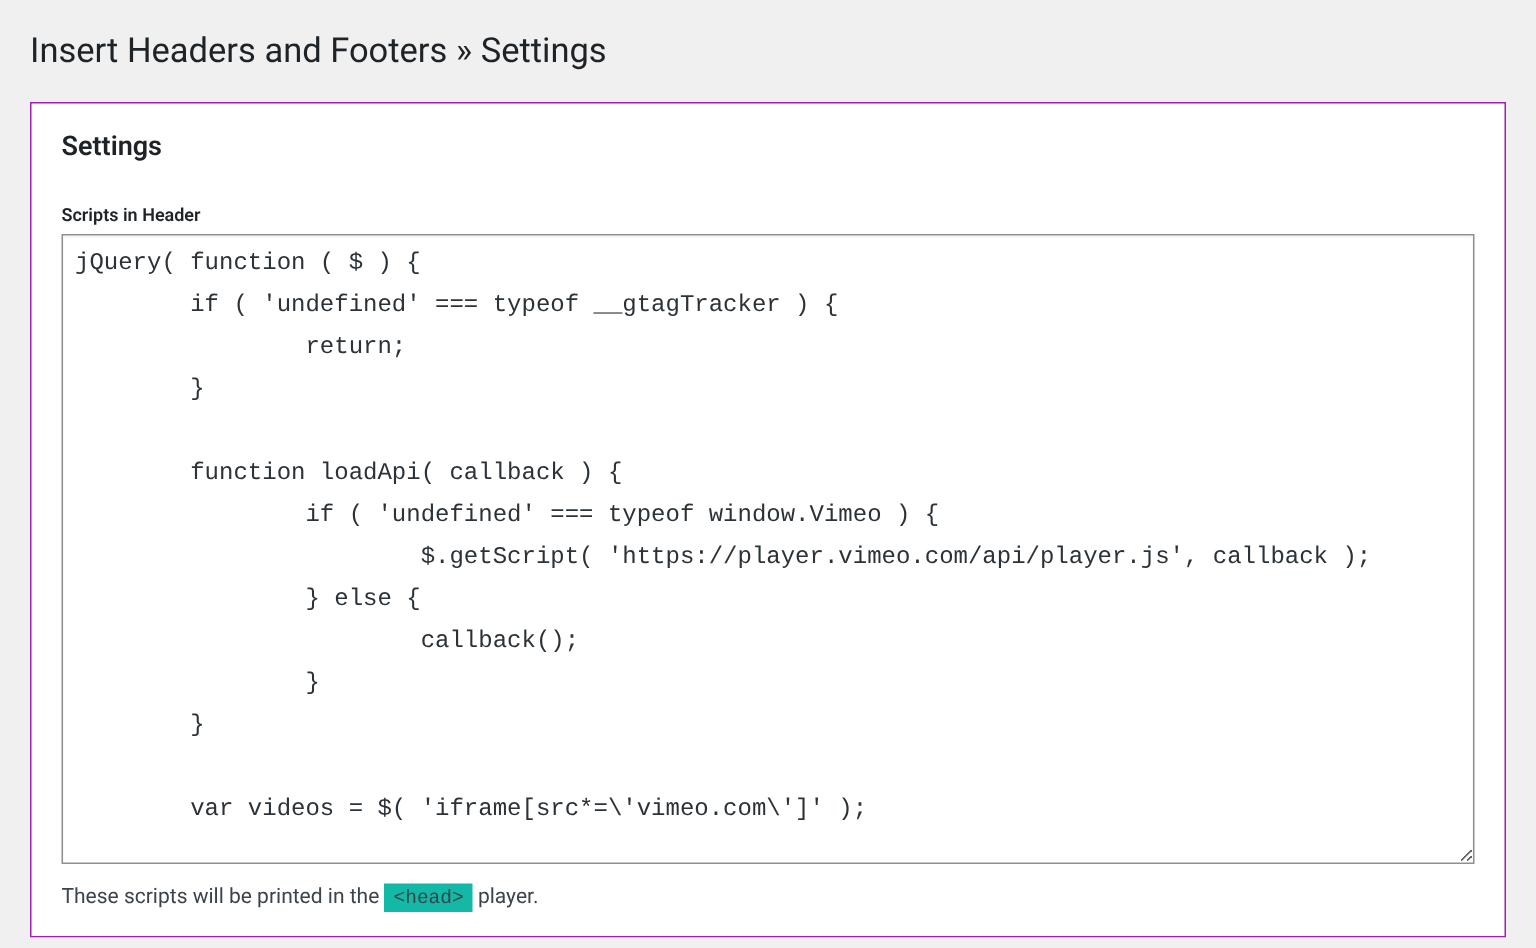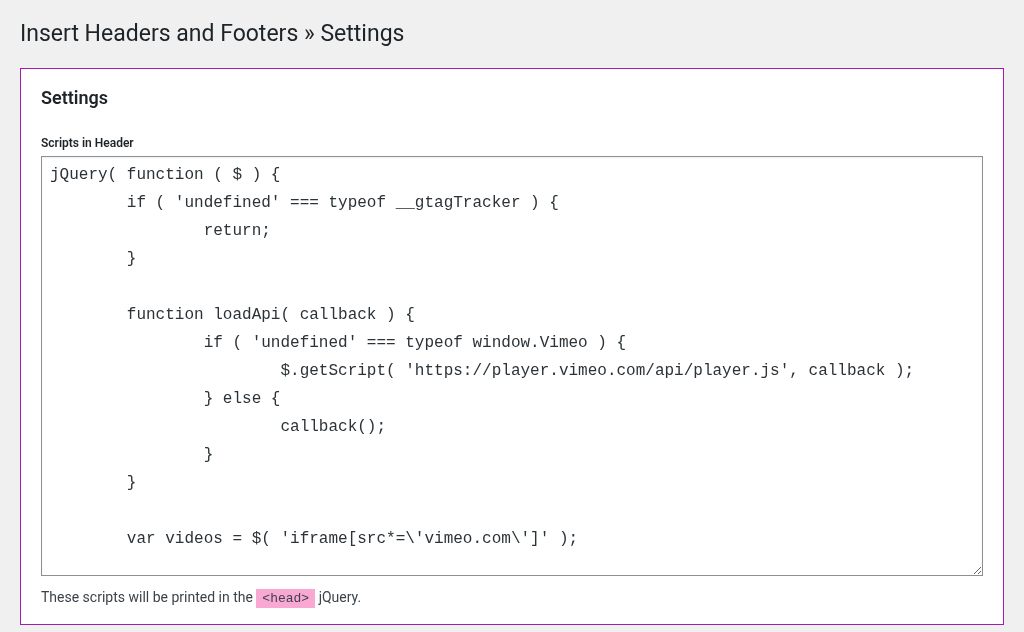--- a/index.html
+++ b/index.html
@@ -57,21 +57,21 @@
       resize: vertical;
       overflow: auto;
     }
     .helper-text {
       margin-top: 10px;
       font-size: 14px;
       color: #3c434a;
     }
     .code-tag {
       font-family: Consolas, Monaco, "Courier New", monospace;
-      background: #f9a8d4;
+      background: #14b8a6;
       padding: 2px 6px;
       font-size: 13px;
       color: #3c434a;
     }
   </style>
 </head>
 <body>
 
 <div class="wrap">
   <h1 class="page-title">Insert Headers and Footers » Settings</h1>
@@ -92,16 +92,16 @@
                 } else {
                         callback();
                 }
         }
 
         var videos = $( 'iframe[src*=\'vimeo.com\']' );</textarea>
 
     <p class="helper-text">
       <span>These scripts will be printed in the </span>
       <span class="code-tag">&lt;head&gt;</span>
-      <span> jQuery.</span>
+      <span> player.</span>
     </p>
   </div>
 </div>
 
 </body></html>

